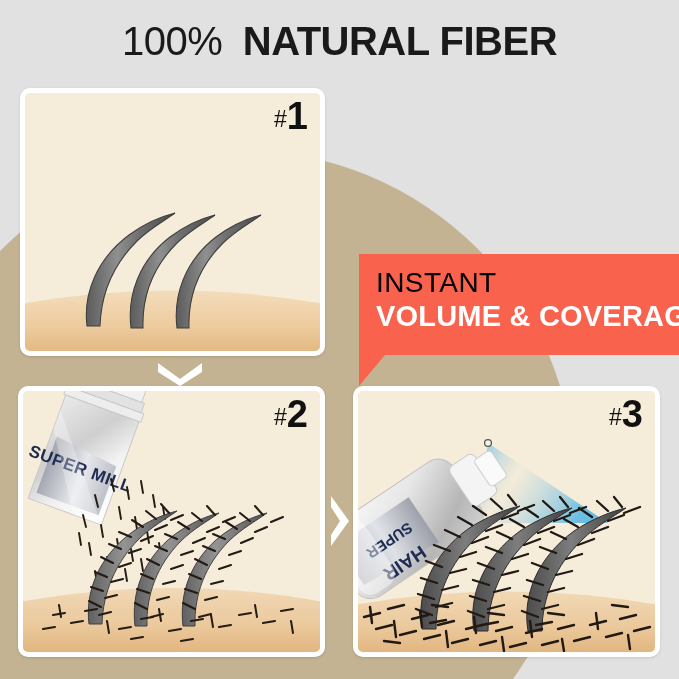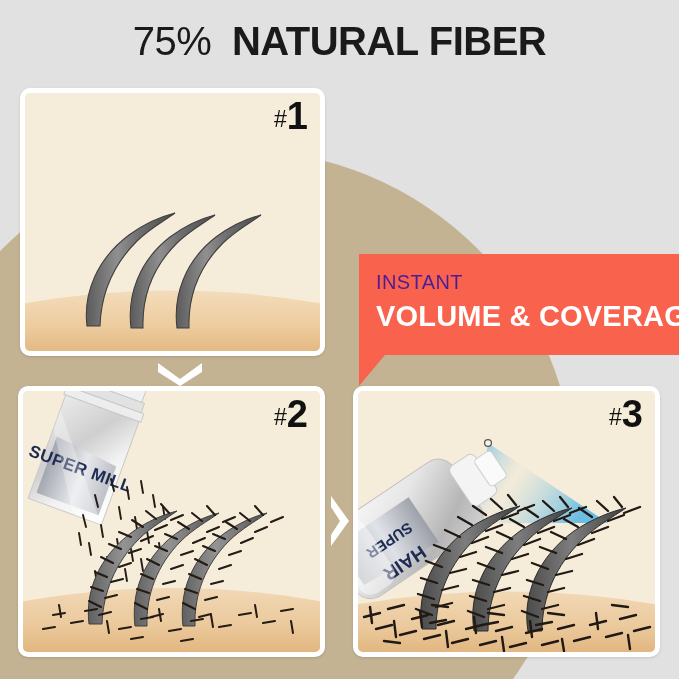--- a/index.html
+++ b/index.html
@@ -82,45 +82,45 @@
     color:#ffffff;
   }
   .banner .tail{
     position:absolute;
     left:0; top:101px;
     width:0;height:0;
     border-left:26px solid #f9634e;
     border-bottom:31px solid transparent;
   }
   .banner-line1{
-    font-size:20px;
+    font-size:28px;
     font-weight:300;
     letter-spacing:.4px;
     line-height:31px;
-    color:#4c1d95;
+    color:#000000;
   }
   .banner-line2{
     font-size:29px;
     font-weight:700;
     letter-spacing:.2px;
     line-height:34px;
     margin-top:1px;
     color:#ffffff;
     white-space:nowrap;
   }
 </style>
 </head>
 <body>
 
 <div id="stage">
 
   <div class="bg-circle"></div>
 
   <div class="headline">
-    <span class="light">75%</span>
+    <span class="light">100%</span>
     <span class="bold">NATURAL FIBER</span>
   </div>
 
   <div class="panel" id="panel1">
     <svg class="panel-svg" viewBox="0 0 295 258" preserveAspectRatio="none">
       <defs>
         <linearGradient id="skin1" x1="0" y1="0" x2="0" y2="1">
           <stop offset="0%" stop-color="#f3dcba"></stop>
           <stop offset="55%" stop-color="#edcc9f"></stop>
           <stop offset="100%" stop-color="#e2b67f"></stop>

